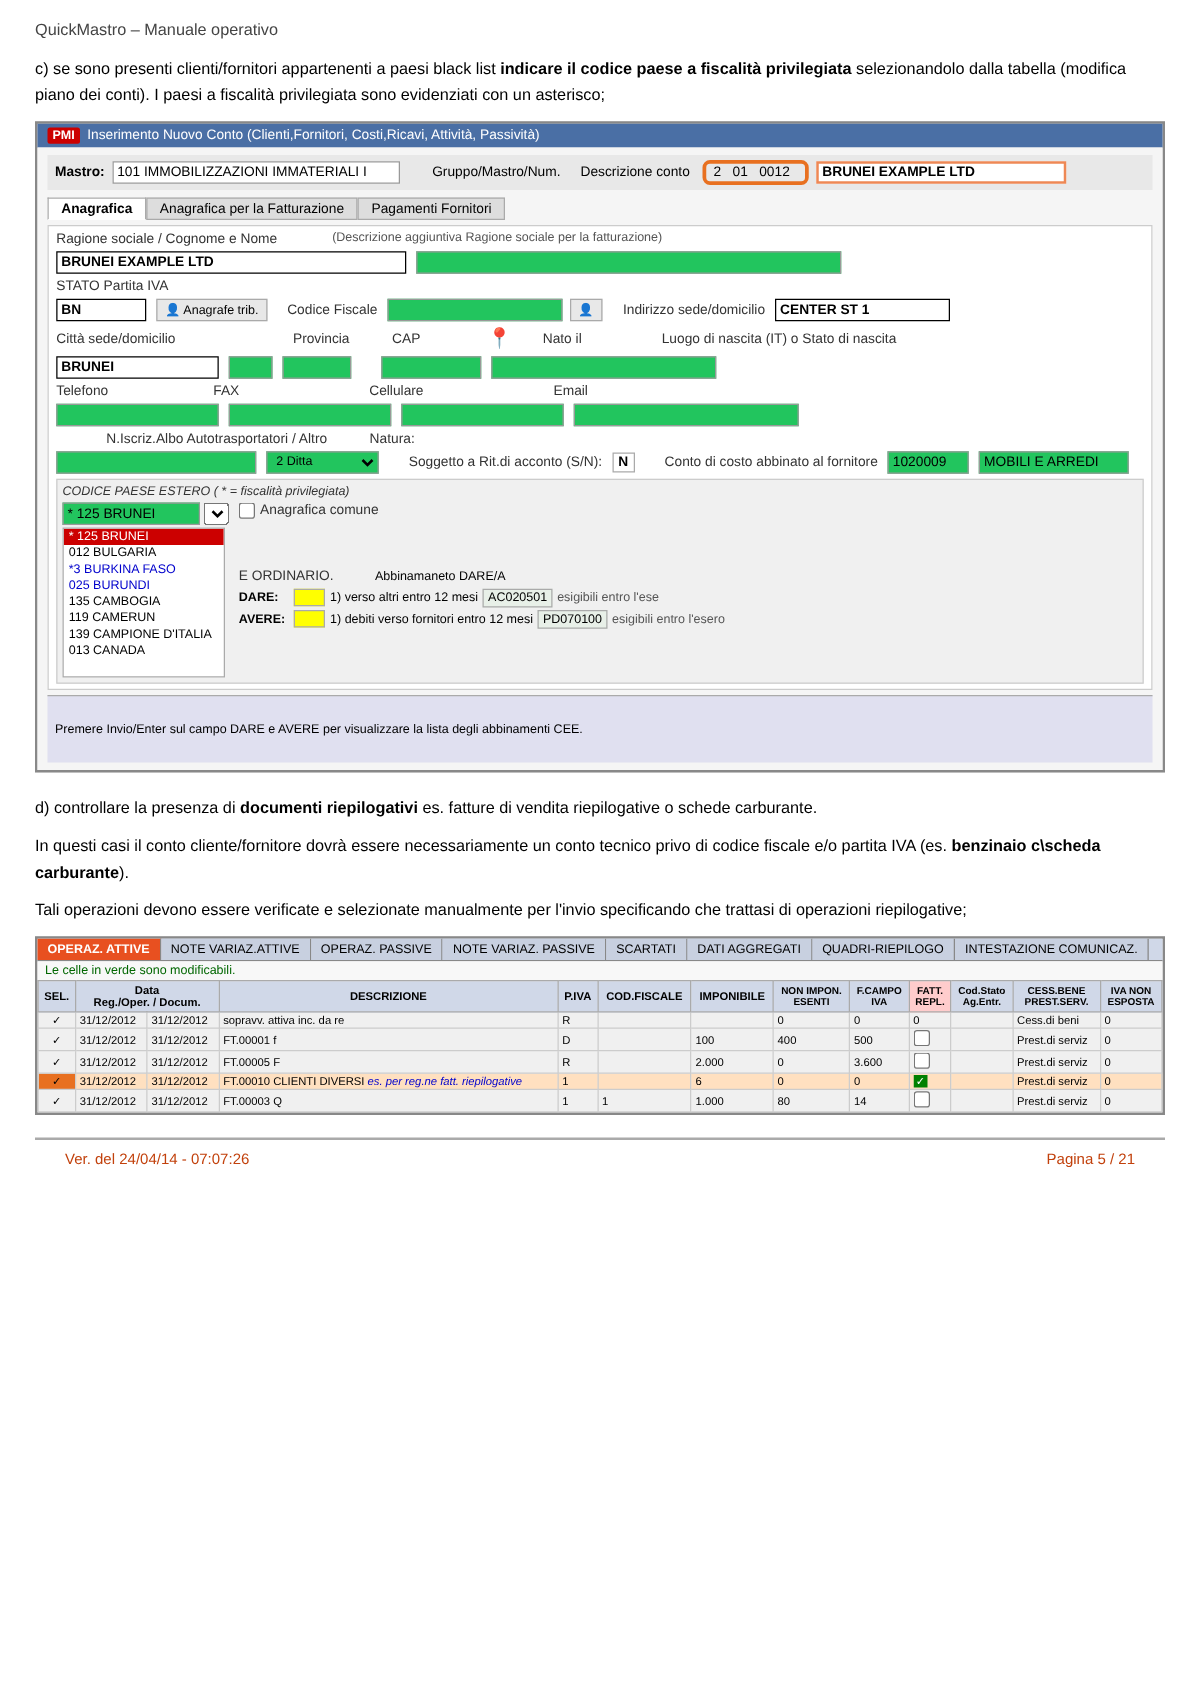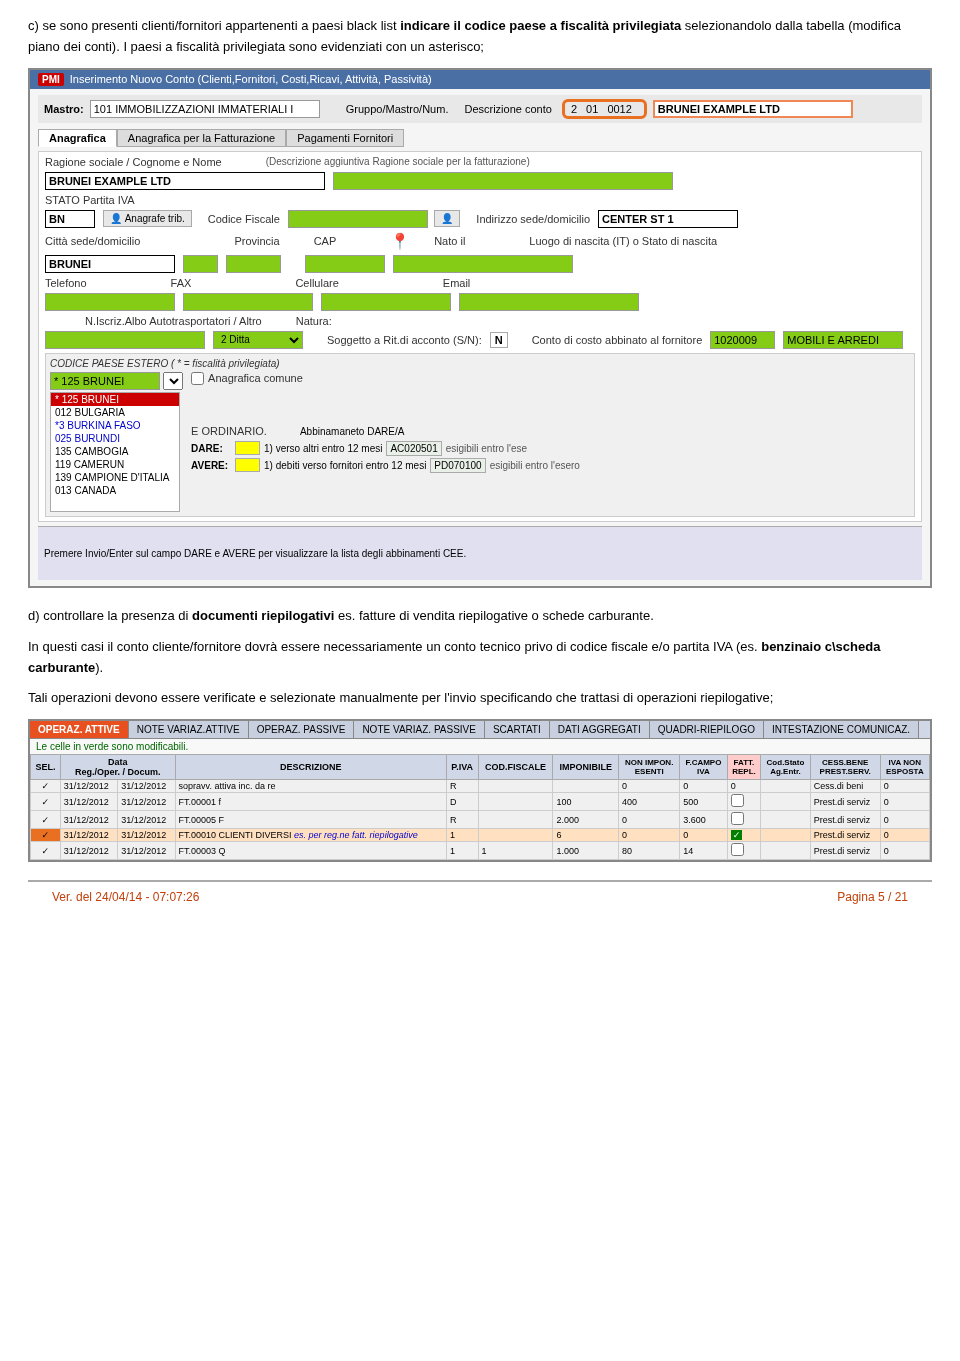--- a/index.html
+++ b/index.html
@@ -56,21 +56,21 @@
       gap: 4px;
       margin-bottom: 4px;
     }
     .form-label {
       font-size: 11px;
       color: #333;
       white-space: nowrap;
     }
     .form-input {
       border: 1px solid #999;
-      background: #84cc16;
+      background: #22c55e;
       height: 18px;
       font-size: 11px;
       padding: 1px 3px;
     }
     .form-input-med {
       width: 120px;
     }
     .mastro-section {
       display: flex;
       align-items: center;
@@ -268,20 +268,21 @@
       color: #fff;
       font-size: 9px;
       padding: 0 2px;
     }
   </style>
 </head>
 <body>
 
 <div class="page-container">
 
+  <div style="font-size:13px;color:#444;margin-bottom:14px;">QuickMastro – Manuale operativo</div>
 
   <p class="section-text">
     <span>c) se sono presenti clienti/fornitori appartenenti a paesi black list </span><span class="bold">indicare il codice paese a fiscalità privilegiata</span><span> selezionandolo dalla tabella (modifica piano dei conti). I paesi a fiscalità privilegiata sono evidenziati con un asterisco;</span>
   </p>
 
   <div class="window-frame">
     <div class="window-titlebar">
       <span class="pmi-badge">PMI</span>
       <span>Inserimento Nuovo Conto (Clienti,Fornitori, Costi,Ricavi, Attività, Passività)</span>
     </div>
@@ -314,21 +315,21 @@
         </div>
         <div class="form-row">
           <input class="bold-input" style="width: 280px;" value="BRUNEI EXAMPLE LTD">
           <input class="form-input" style="width: 340px; margin-left: 4px;" value="">
         </div>
 
         <div class="form-row" style="margin-top:4px;">
           <span class="form-label">STATO  Partita IVA</span>
         </div>
         <div class="form-row">
-          <input class="bold-input" style="width: 50px;" value="BN">
+          <input class="bold-input" style="width: 72px;" value="BN">
           <div style="border:1px solid #aaa;background:#e8e8e8;padding:2px 6px;font-size:10px;margin-left:4px;">
             <span>👤</span>
             <span>Anagrafe trib.</span>
           </div>
           <span class="form-label" style="margin-left:12px;">Codice Fiscale</span>
           <input class="form-input form-input-med" style="width: 140px; margin-left: 4px;" value="">
           <div style="border:1px solid #aaa;background:#e8e8e8;padding:2px 6px;font-size:10px;margin-left:2px;">
             <span>👤</span>
           </div>
           <span class="form-label" style="margin-left:12px;">Indirizzo sede/domicilio</span>

